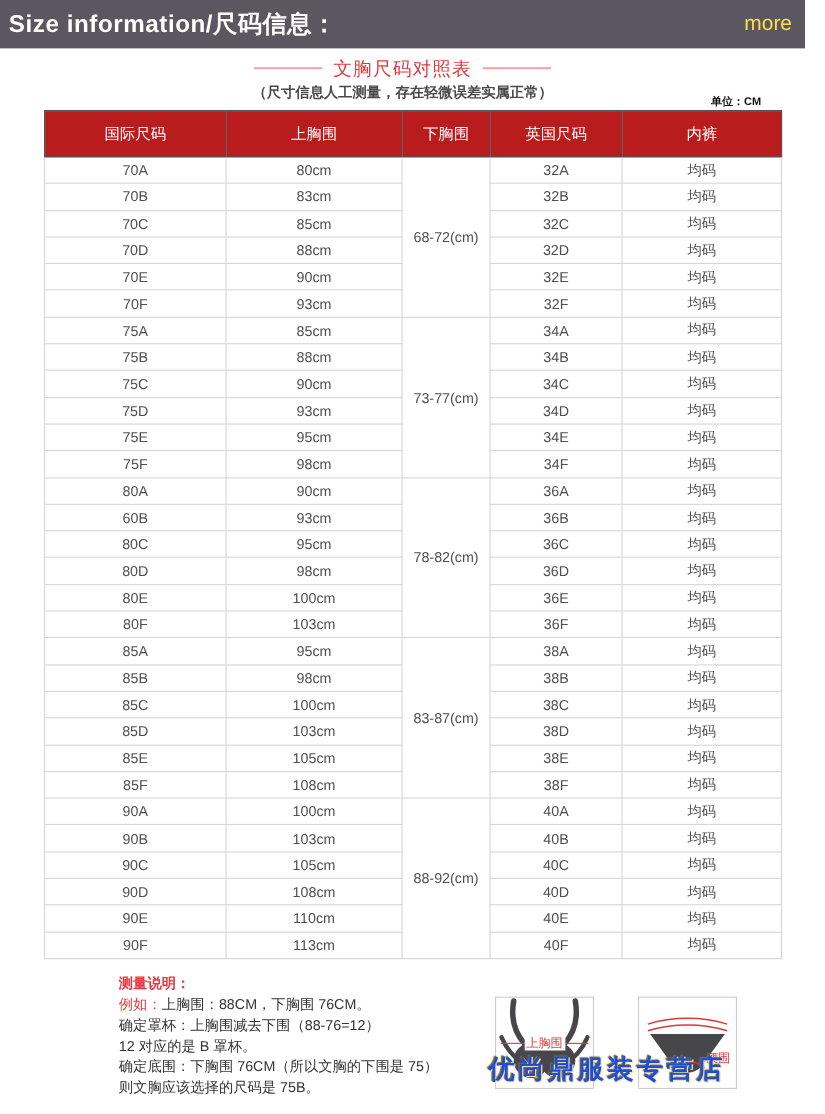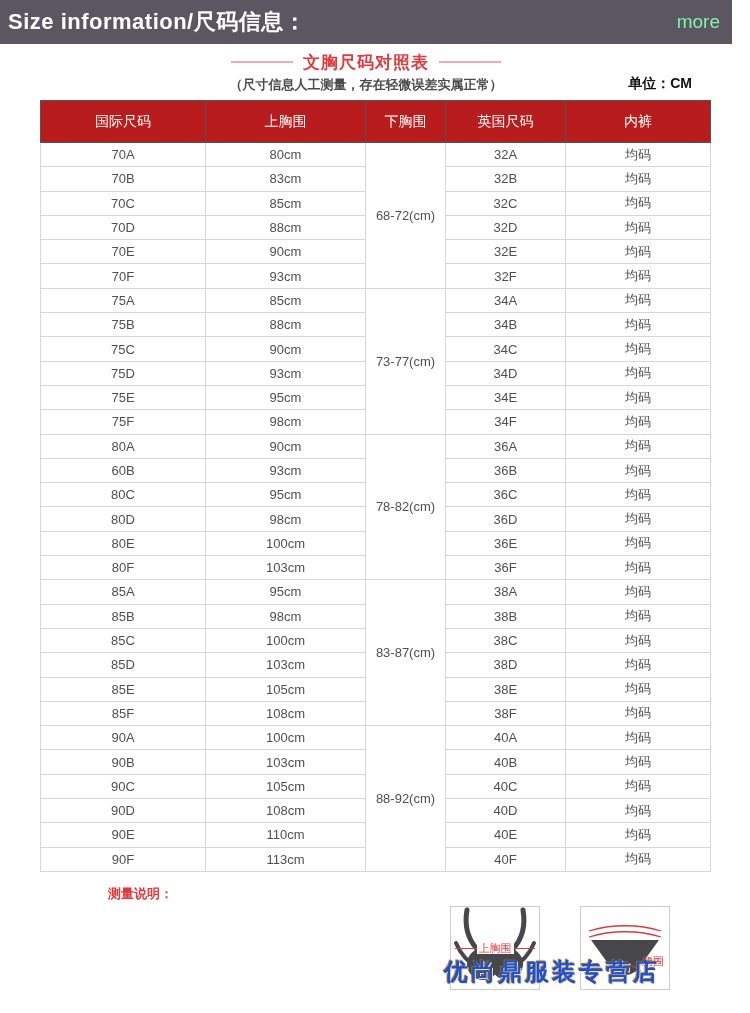--- a/index.html
+++ b/index.html
@@ -3,30 +3,30 @@
 <meta charset="utf-8">
 <style>
   * { margin:0; padding:0; box-sizing:border-box; }
   body { background:#fff; font-family:"Liberation Sans","DejaVu Sans",sans-serif; }
   .page { position:relative; width:732px; height:1013px; background:#fff; overflow:hidden; }
 
   
   .topbar { display:flex; justify-content:space-between; align-items:center;
             height:44px; background:#5b5761; padding:0 12px 0 8px; }
   .topbar-title { color:#fff; font-size:22px; font-weight:bold; letter-spacing:0.5px; }
-  .topbar-more { color:#86efac; font-size:19px; }
+  .topbar-more { color:#fde047; font-size:19px; }
 
   
   .chart-title-row { display:flex; align-items:center; justify-content:center; margin-top:6px; height:24px; }
   .pink-line { display:inline-block; width:62px; height:2px; background:#f2a7b1; margin:0 10px; }
-  .chart-title { color:#e4393c; font-size:17px; font-weight:bold; letter-spacing:1px; }
+  .chart-title { color:#e4393c; font-size:17px; font-weight:normal; letter-spacing:1px; }
 
   .subtitle-row { position:relative; height:22px; text-align:center; margin-top:1px;font-weight:bold; }
   .subtitle { font-size:13px; color:#4a4a4a; }
-  .unit { position:absolute; right:40px; top:0; font-size:14px; color:#111;text-align:right; }
+  .unit { position:absolute; right:40px; top:10px; font-size:10px; color:#111;text-align:right; }
 
   
   table.size-table { border-collapse:collapse; table-layout:fixed; margin:3px 40px 0; width:670px; }
   .size-table col.c1{width:165px}.size-table col.c2{width:160px}.size-table col.c3{width:80px}
   .size-table col.c4{width:120px}.size-table col.c5{width:145px}
   .size-table th { background:#b91c1c; color:#fff; font-size:14px; font-weight:normal;
                    height:42px; border:1px solid #56525c; }
   .size-table th + th { border-left:1px solid rgba(255,255,255,0.35); }
   .size-table td { border:1px solid #d6d6d6; height:24.3px; font-size:13px; color:#4f4f4f;
                    text-align:center; vertical-align:middle; padding:0; }
@@ -274,20 +274,27 @@
           <td>90F</td>
           <td>113cm</td>
           <td>40F</td>
           <td>均码</td>
         </tr>
       </tbody>
   </table>
 
   <section class="notes">
     <div class="notes-title">测量说明：</div>
+    <div id="notes-lines">
+        <div class="note-line"><span class="note-prefix">例如：</span><span>上胸围：88CM，下胸围 76CM。</span></div>
+        <div class="note-line"><span>确定罩杯：上胸围减去下围（88-76=12）</span></div>
+        <div class="note-line"><span>12 对应的是 B 罩杯。</span></div>
+        <div class="note-line"><span>确定底围：下胸围 76CM（所以文胸的下围是 75）</span></div>
+        <div class="note-line"><span>则文胸应该选择的尺码是 75B。</span></div>
+      </div>
   </section>
 
   <div class="figures">
     <div class="figure-box bra">
       <svg width="88" height="82" viewBox="0 0 88 82">
         <path d="M16,3 C13,20 17,32 26,42" stroke="#47474b" stroke-width="5" fill="none" stroke-linecap="round"></path>
         <path d="M72,3 C75,20 71,32 62,42" stroke="#47474b" stroke-width="5" fill="none" stroke-linecap="round"></path>
         <path d="M5,36 C10,48 18,56 27,61" stroke="#47474b" stroke-width="4" fill="none" stroke-linecap="round"></path>
         <path d="M83,36 C78,48 70,56 61,61" stroke="#47474b" stroke-width="4" fill="none" stroke-linecap="round"></path>
         <circle cx="32" cy="57" r="16" fill="#47474b"></circle>

